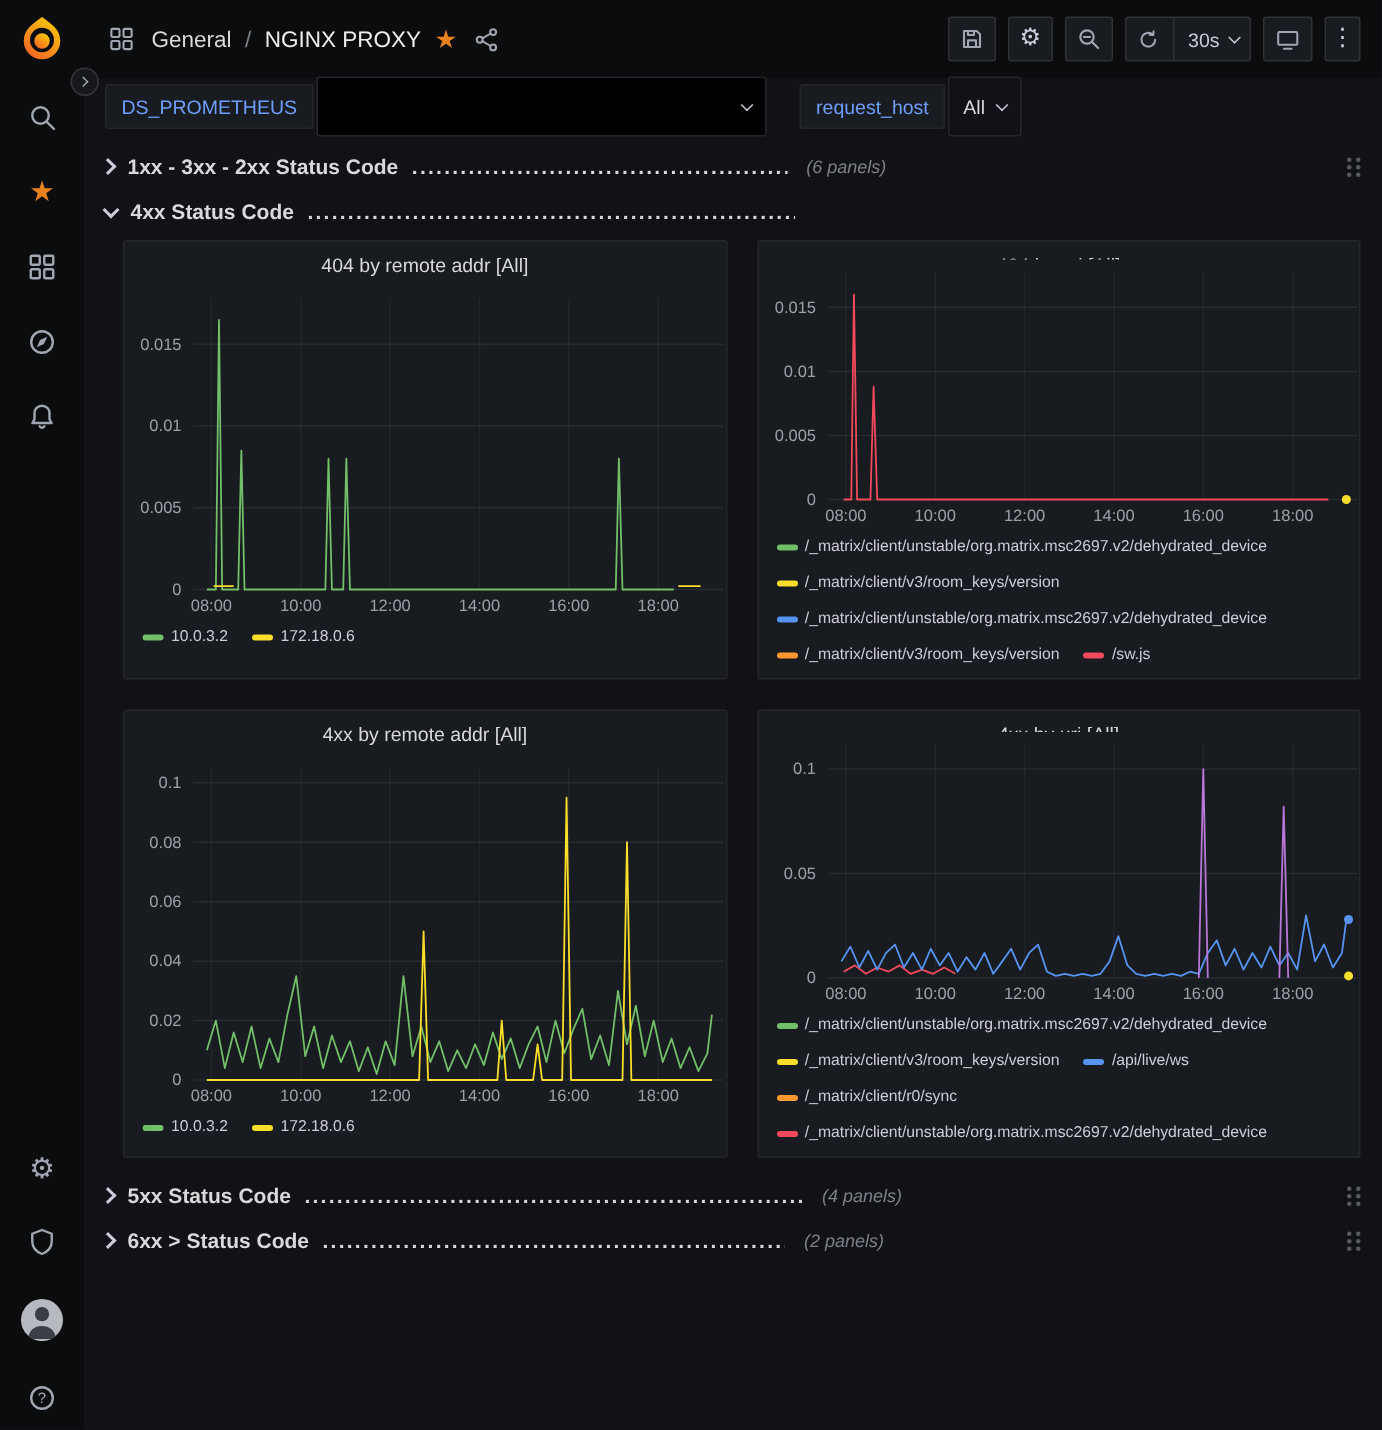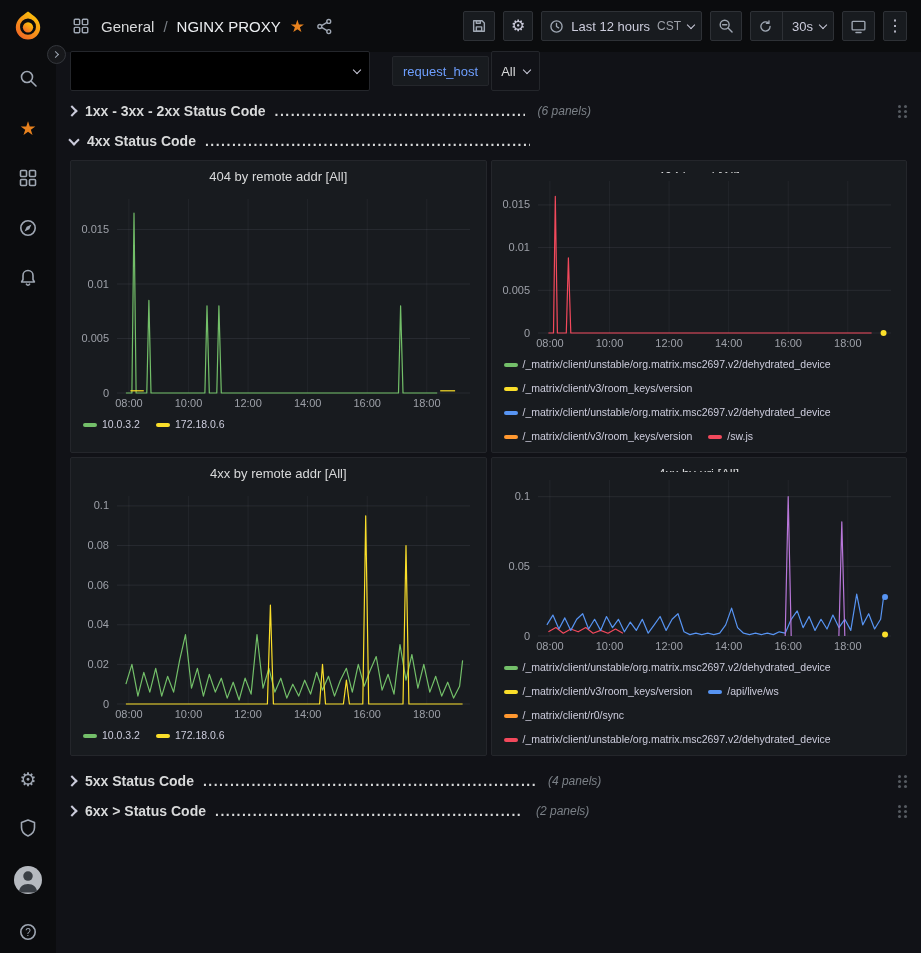--- a/index.html
+++ b/index.html
@@ -58,21 +58,21 @@
   .dash{flex:1;padding:6px 14px 0 14px;overflow:hidden;}
   .row-header{height:30px;display:flex;align-items:center;gap:9px;color:#d8d9da;font-weight:600;font-size:14px;cursor:pointer;}
   .row-title{white-space:nowrap;}
   .leader{overflow:hidden;white-space:nowrap;letter-spacing:1.5px;font-weight:600;flex-shrink:0;}
   .lead1{width:250px;} .lead2{width:325px;} .lead3{width:332px;} .lead4{width:308px;}
   .panel-count{font-style:italic;color:#7b8087;font-weight:400;font-size:12px;margin-left:4px;white-space:nowrap;}
   .row-grip{margin-left:auto;padding:4px 6px;cursor:grab;}
   .dots6{width:3px;height:3px;border-radius:50%;background:#565a61;display:block;
     box-shadow:6px 0 #565a61,0 5px #565a61,6px 5px #565a61,0 10px #565a61,6px 10px #565a61;margin-bottom:10px;}
 
-  .grid{display:grid;grid-template-columns:1fr 1fr;gap:4px;margin:4px 0 10px 0;}
+  .grid{display:grid;grid-template-columns:1fr 1fr;gap:20px;margin:4px 0 10px 12px;}
   .panel{background:#181b1f;border:1px solid #24262b;border-radius:2px;display:flex;flex-direction:column;overflow:hidden;box-sizing:border-box;}
   .panel.r1{height:293px;}
   .panel.r2{height:299px;}
   .panel-title{text-align:center;font-size:13px;font-weight:500;color:#d8d9da;padding:8px 0 2px 0;height:20px;cursor:pointer;white-space:nowrap;overflow:hidden;}
   .chart{width:100%;display:block;cursor:crosshair;}
   .c0{height:220px;} .c1{height:178px;} .c2{height:234px;} .c3{height:182px;}
   .legend{display:flex;flex-wrap:wrap;column-gap:16px;row-gap:9px;padding:6px 10px 8px 12px;font-size:10.5px;line-height:15px;color:#ccccdc;}
   .legend-item{display:flex;align-items:center;gap:5px;white-space:nowrap;max-width:100%;overflow:hidden;cursor:pointer;}
   .swatch{width:14px;height:4px;border-radius:2px;flex-shrink:0;}
 </style>
@@ -184,29 +184,20 @@
           <svg width="16" height="16" viewBox="0 0 18 18">
               <path class="i" d="M3 3h9.5L15 5.5V15H3z"></path>
               <rect class="i" x="6" y="10" width="6" height="5"></rect>
               <rect class="i" x="6" y="3" width="4.5" height="3"></rect>
             </svg>
         </span>
         <span class="tb-btn">
             <span class="glyph">⚙</span>
           </span>
         <span class="tb-btn">
-          <svg width="15" height="15" viewBox="0 0 18 18">
-              <circle class="i" cx="9" cy="9" r="6.7"></circle>
-              <path class="i" d="M9 5.2V9l2.6 1.6"></path>
-            </svg>
-          <span>Last 12 hours</span>
-          <span class="tz">CST</span>
-          <span class="tb-caret"></span>
-        </span>
-        <span class="tb-btn">
           <svg width="16" height="16" viewBox="0 0 18 18">
               <circle class="i" cx="7.5" cy="7.5" r="5"></circle>
               <line class="i" x1="11.3" y1="11.3" x2="15.8" y2="15.8"></line>
               <line class="i" x1="5.2" y1="7.5" x2="9.8" y2="7.5"></line>
             </svg>
         </span>
         <span class="tb-btn">
           <svg width="15" height="15" viewBox="0 0 18 18">
               <path class="i" d="M14.5 9a5.5 5.5 0 1 1-1.7-4"></path>
               <polyline class="i" points="13.2,2.2 13.1,5.2 10.1,5.1"></polyline>
@@ -222,20 +213,21 @@
             </svg>
         </span>
         <span class="tb-btn" style="min-width:24px;padding:0 3px;">
             <span class="glyph">⋮</span>
           </span>
       </div>
     </header>
 
     <div class="submenu">
       <div class="var-group">
+        <span class="var-label">DS_PROMETHEUS</span>
         <span class="var-select ds">
           <span class="redacted-box"></span>
           <span class="tb-caret"></span>
         </span>
       </div>
       <div class="var-group">
         <span class="var-label">request_host</span>
         <span class="var-select">
           <span>All</span>
           <span class="tb-caret"></span>

